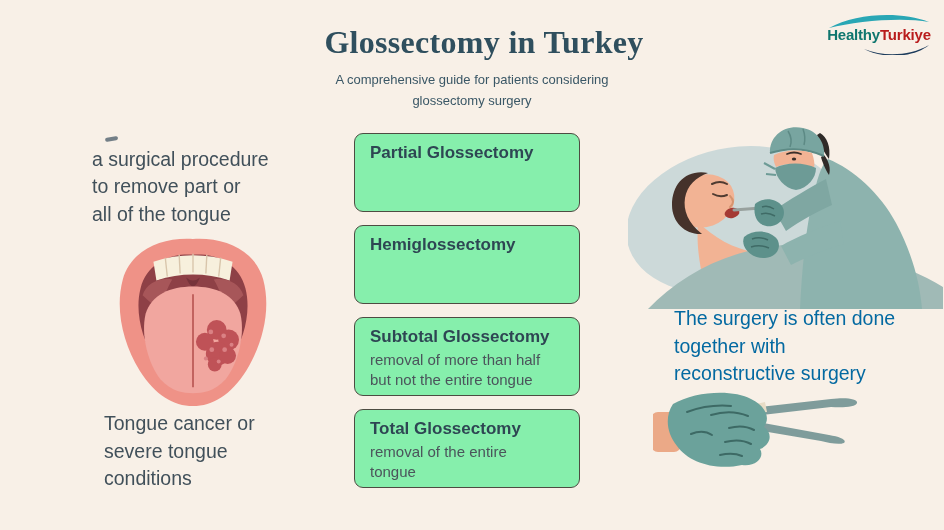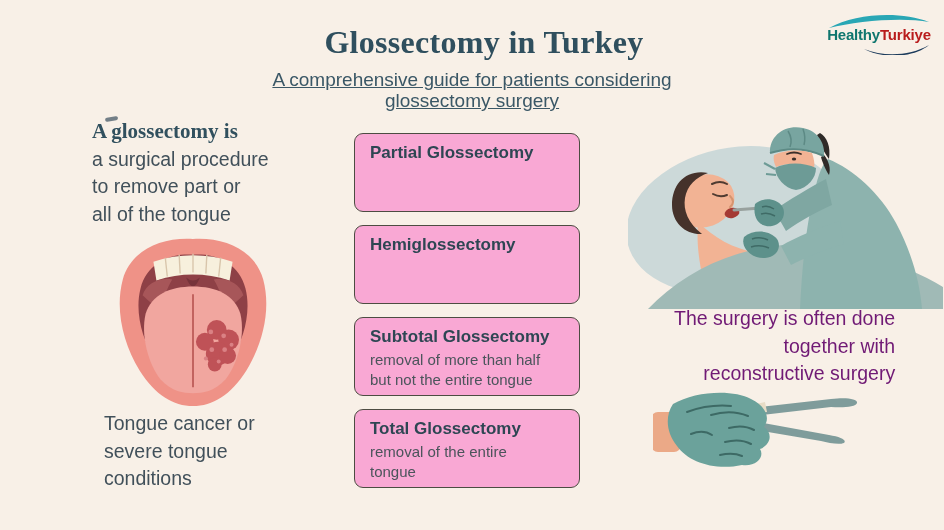--- a/index.html
+++ b/index.html
@@ -9,21 +9,21 @@
     font-family:"Liberation Sans",sans-serif;
     color:#41505a;
   }
   .title{
     position:absolute;top:24px;left:12px;width:944px;text-align:center;
     font-family:"Liberation Serif",serif;font-weight:700;font-size:32px;
     color:#2f4f5e;letter-spacing:.3px;
   }
   .subtitle{
     position:absolute;top:69px;left:0;width:944px;text-align:center;
-    font-size:19px;line-height:21px;color:#3a5766;white-space:pre-line;text-decoration:underline;
+    font-size:13px;line-height:21px;color:#3a5766;white-space:pre-line;
   }
   .logo{position:absolute;top:13px;right:12px;width:106px;height:42px;}
   .logo svg{position:absolute;left:0;top:0;}
   .logo-words{
     position:absolute;top:13px;left:0;right:0;text-align:center;
     font-size:15px;font-weight:700;letter-spacing:-.2px;
   }
   .logo-w1{color:#0f766e}
   .logo-w2{color:#b91c1c}
 
@@ -41,50 +41,50 @@
     position:absolute;left:104px;top:410px;font-size:19.5px;line-height:27.5px;
     white-space:pre-line;
   }
   .illu{position:absolute;}
   .illu-tongue{left:99px;top:232px;}
   .illu-surgery{left:628px;top:117px;}
   .illu-hand{left:653px;top:388px;}
 
   .cards{position:absolute;left:354px;top:133px;width:226px;display:flex;flex-direction:column;gap:13px;}
   .card{
-    box-sizing:border-box;height:79px;background:#f9a8d4;
+    box-sizing:border-box;height:79px;background:#86efac;
     border:1.6px solid #4d4c42;border-radius:9px;padding:8px 15px 8px;
   }
   .card-title{font-size:17px;font-weight:700;color:#2e4653;margin:1px 0 3px;}
   .card-body{font-size:15px;line-height:19.5px;color:#4b545b;white-space:pre-line;}
 
   .right-note{
     position:absolute;left:674px;top:305px;font-size:19.5px;line-height:27.5px;
-    color:#701a75;white-space:pre-line;text-align:right;
+    color:#0369a1;white-space:pre-line;
   }
 </style>
 </head>
 <body>
 
 <div class="title">Glossectomy in Turkey</div>
 <div class="subtitle">A comprehensive guide for patients considering
 glossectomy surgery</div>
 
 <div class="logo">
   <svg width="106" height="42" viewBox="0 0 106 42">
     <path d="M3,15 C30,0 75,-2 103,9 C76,4 31,8 3,15 Z" fill="#2aa7b5"></path>
     <path d="M38,36 C58,44 84,43 103,32 C88,45 56,46 38,36 Z" fill="#1d3c5c"></path>
   </svg>
   <div class="logo-words">
     <span class="logo-w1">Healthy</span><span class="logo-w2">Turkiye</span>
   </div>
 </div>
 
 <div class="intro">
-  <span class="intro-lead"><span>A glossectomy is</span><span class="a-mark"></span></span>
+  <span class="intro-lead"><span class="a-mark"></span></span>
   <div class="intro-rest">a surgical procedure
 to remove part or
 all of the tongue</div>
 </div>
 
 <svg class="illu illu-tongue" width="188" height="178" viewBox="0 0 190 180">
   <path d="M95,7 C62,5 32,19 24,48 C16,78 24,112 41,140 C57,165 75,176 95,176 C115,176 133,165 149,140 C166,112 174,78 166,48 C158,19 128,5 95,7 Z" fill="#ef9287"></path>
   <path d="M95,23 C70,21 48,33 42,57 C36,80 43,108 57,130 C70,151 82,159 95,159 C108,159 120,151 133,130 C147,108 154,80 148,57 C142,33 120,21 95,23 Z" fill="#8e4046"></path>
   <path d="M55,30 Q95,17 135,30 L132,49 Q95,37 58,49 Z" fill="#f7f0dd"></path>
   <g stroke="#d8c5ab" stroke-width="1.4">

